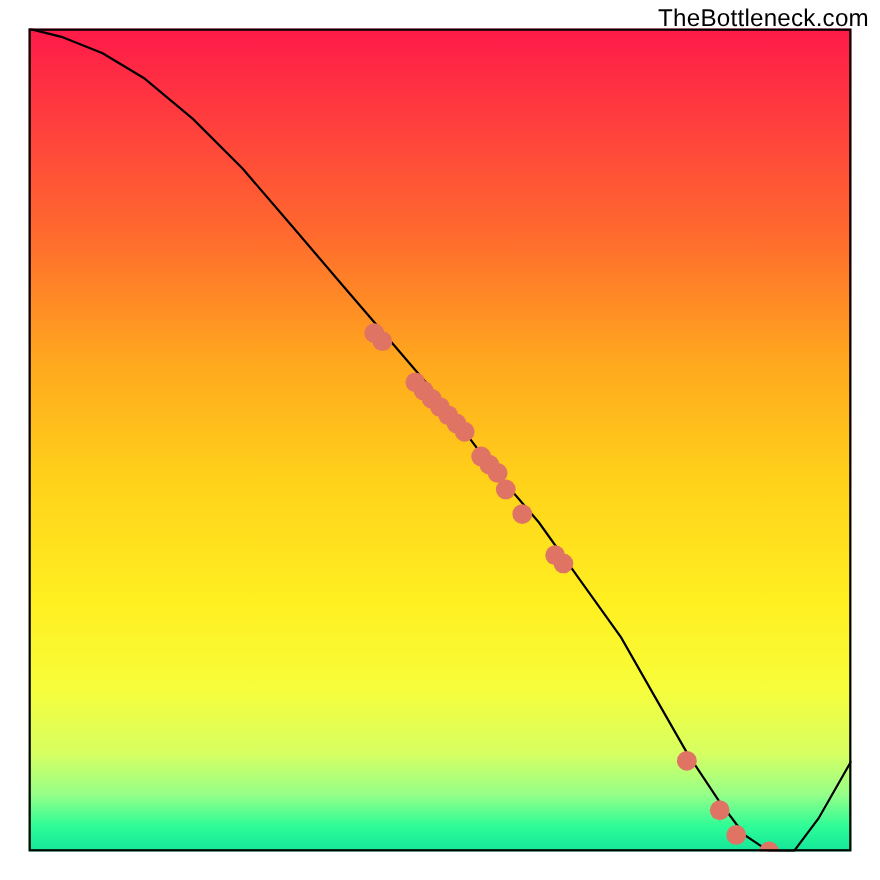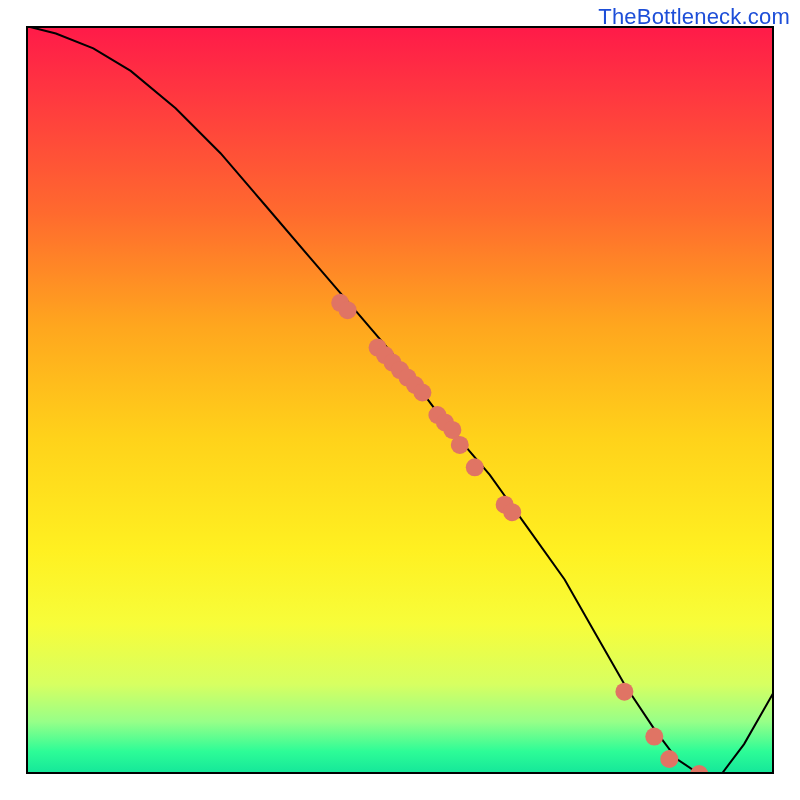--- a/index.html
+++ b/index.html
@@ -14,21 +14,21 @@
   .stage {
     position: relative;
     width: 800px;
     height: 800px;
   }
   .watermark {
     position: absolute;
     top: 4px;
     right: 10px;
     font-size: 22px;
-    color: #1d4ed8;
+    color: #000000;
     font-family: Arial, Helvetica, sans-serif;
     letter-spacing: 0.2px;
     user-select: none;
   }
   .plot {
     position: absolute;
     left: 26px;
     top: 26px;
     width: 748px;
     height: 748px;

